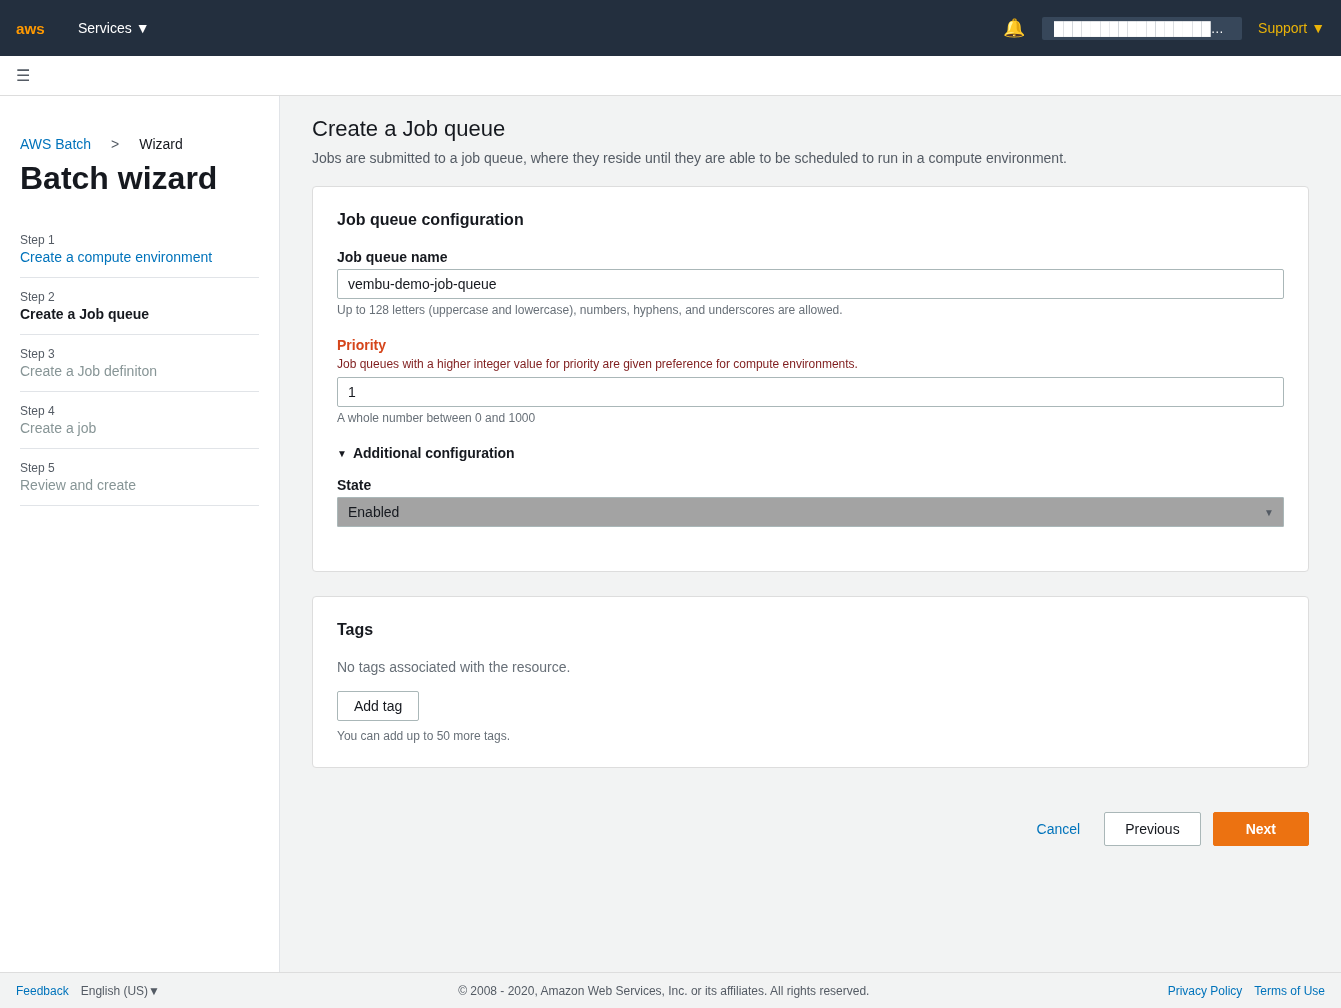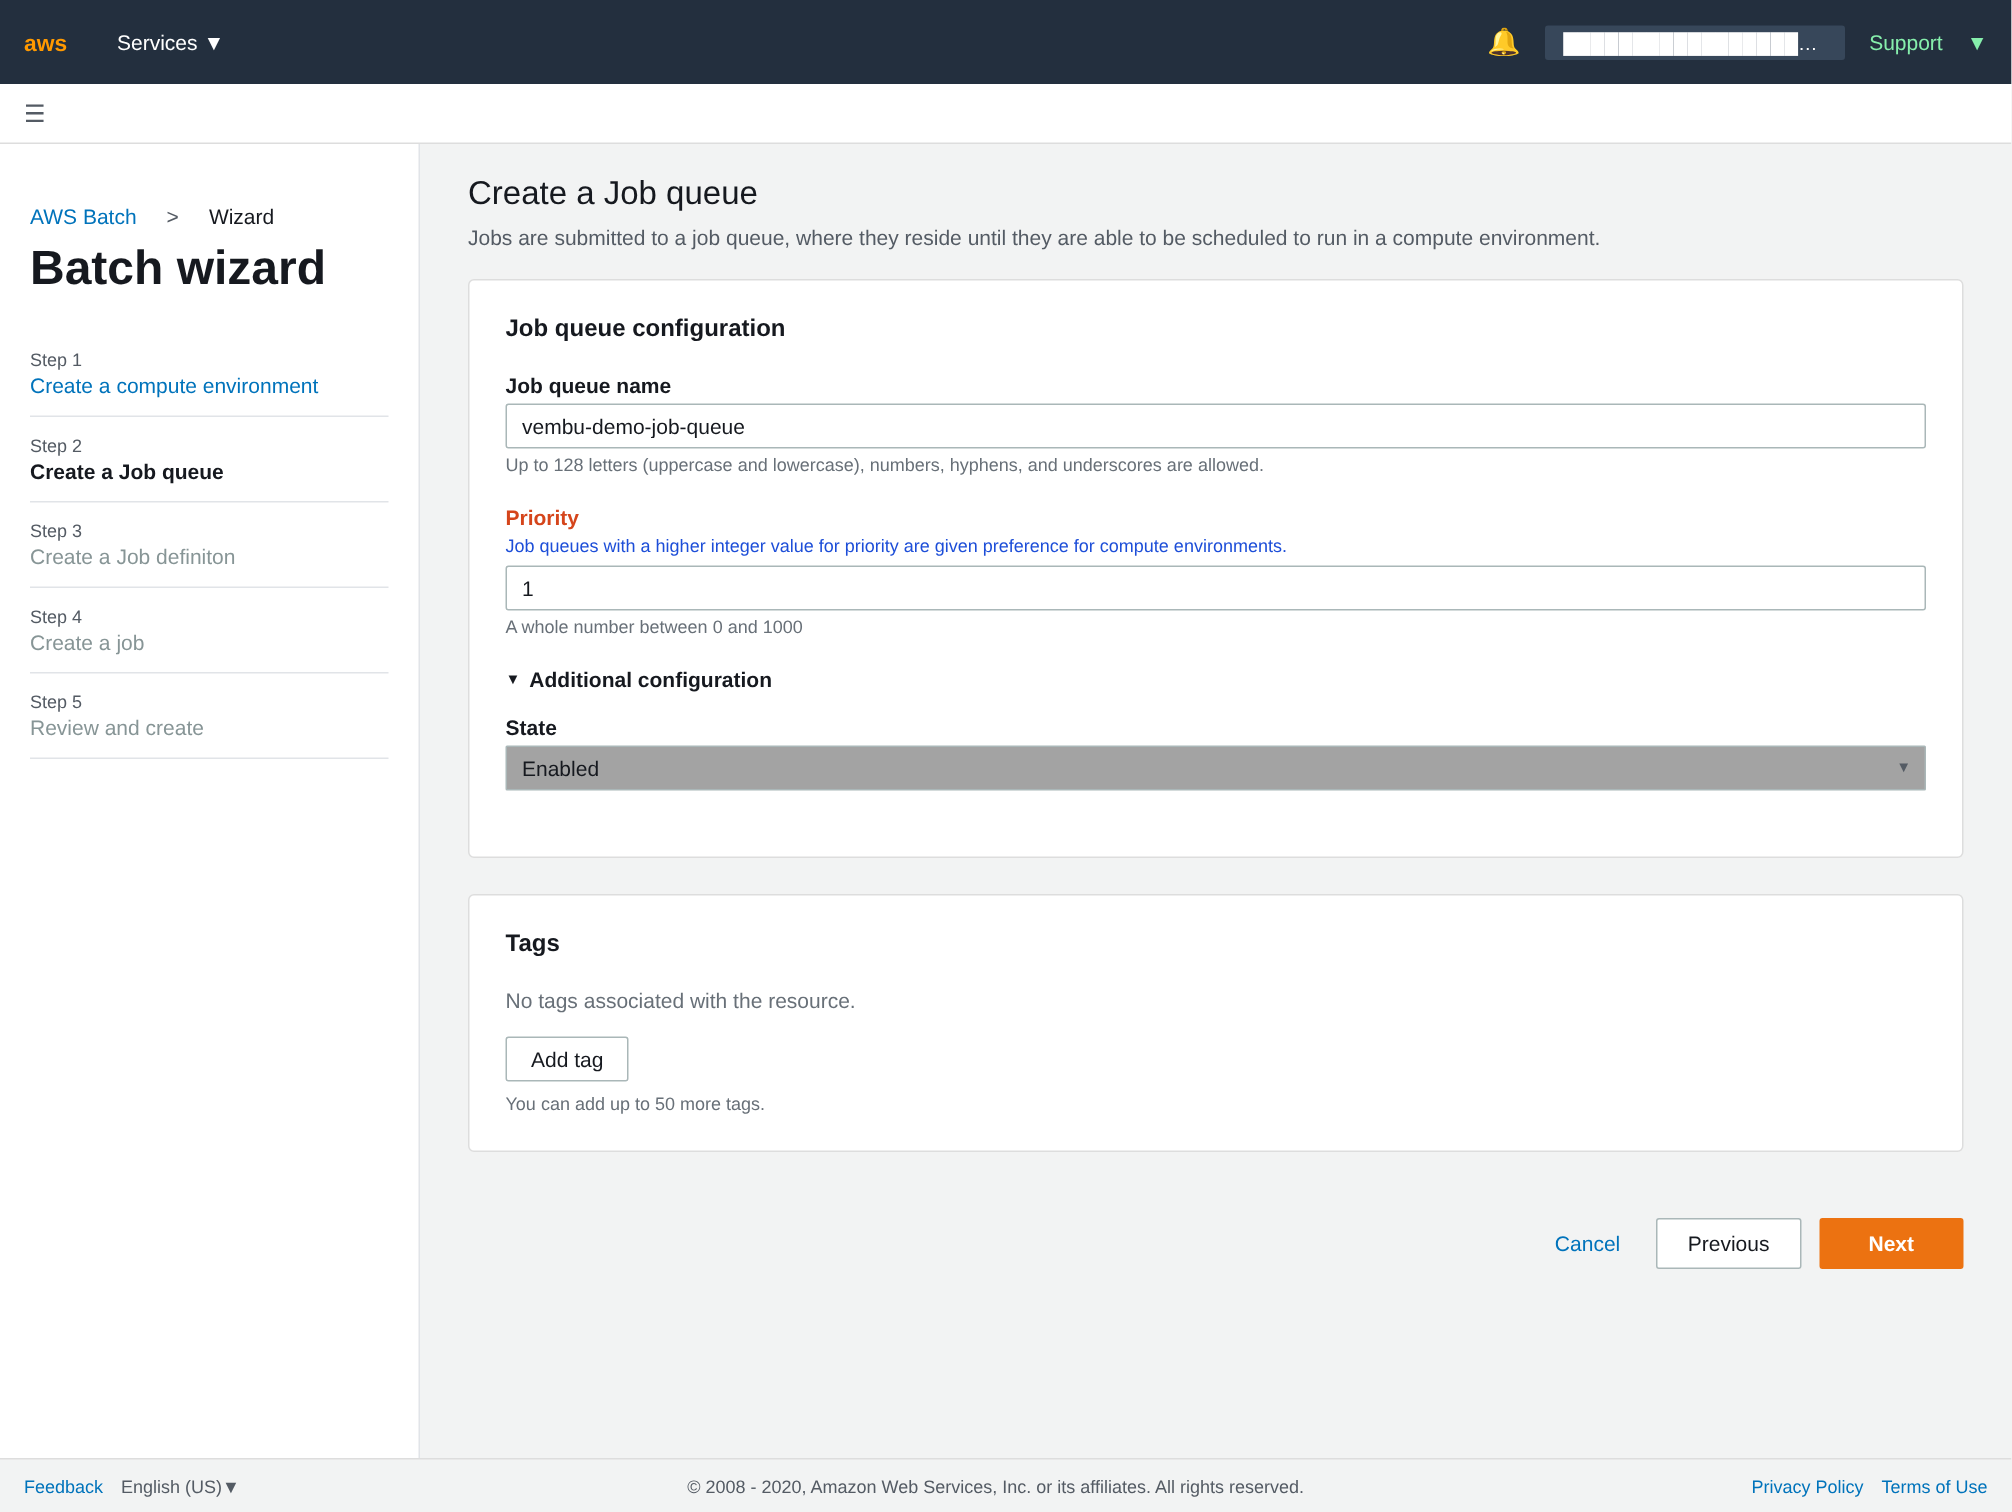--- a/index.html
+++ b/index.html
@@ -44,28 +44,28 @@
       color: #fff;
       padding: 4px 12px;
       border-radius: 2px;
       font-size: 13px;
       max-width: 200px;
       overflow: hidden;
       text-overflow: ellipsis;
       white-space: nowrap;
     }
     .support-btn {
-      color: #86efac;
+      color: #eab308;
       background: none;
       border: none;
       cursor: pointer;
       font-size: 14px;
       display: flex;
       align-items: center;
-      gap: 16px;
+      gap: 4px;
     }
 
     
     .secondary-nav {
       background: #fff;
       border-bottom: 1px solid #ddd;
       height: 40px;
       display: flex;
       align-items: center;
       padding: 0 16px;
@@ -176,21 +176,21 @@
     }
     .form-label.orange {
       color: #d5451b;
     }
     .form-hint {
       font-size: 12px;
       color: #687078;
       margin-top: 4px;
     }
     .form-hint.orange {
-      color: #1d4ed8;
+      color: #7f1d1d;
     }
     input[type="text"], input[type="number"] {
       width: 100%;
       padding: 6px 10px;
       border: 1px solid #aab7b8;
       border-radius: 2px;
       font-size: 14px;
       color: #16191f;
       background: #fff;
       outline: none;

